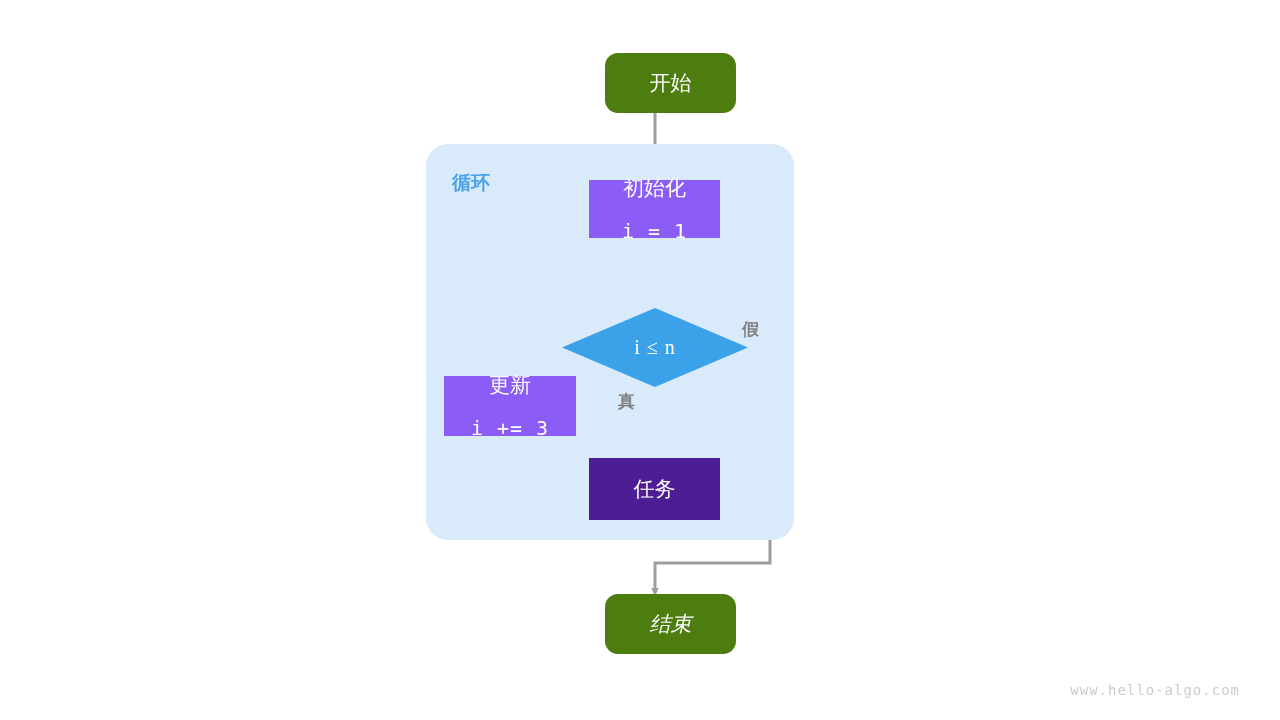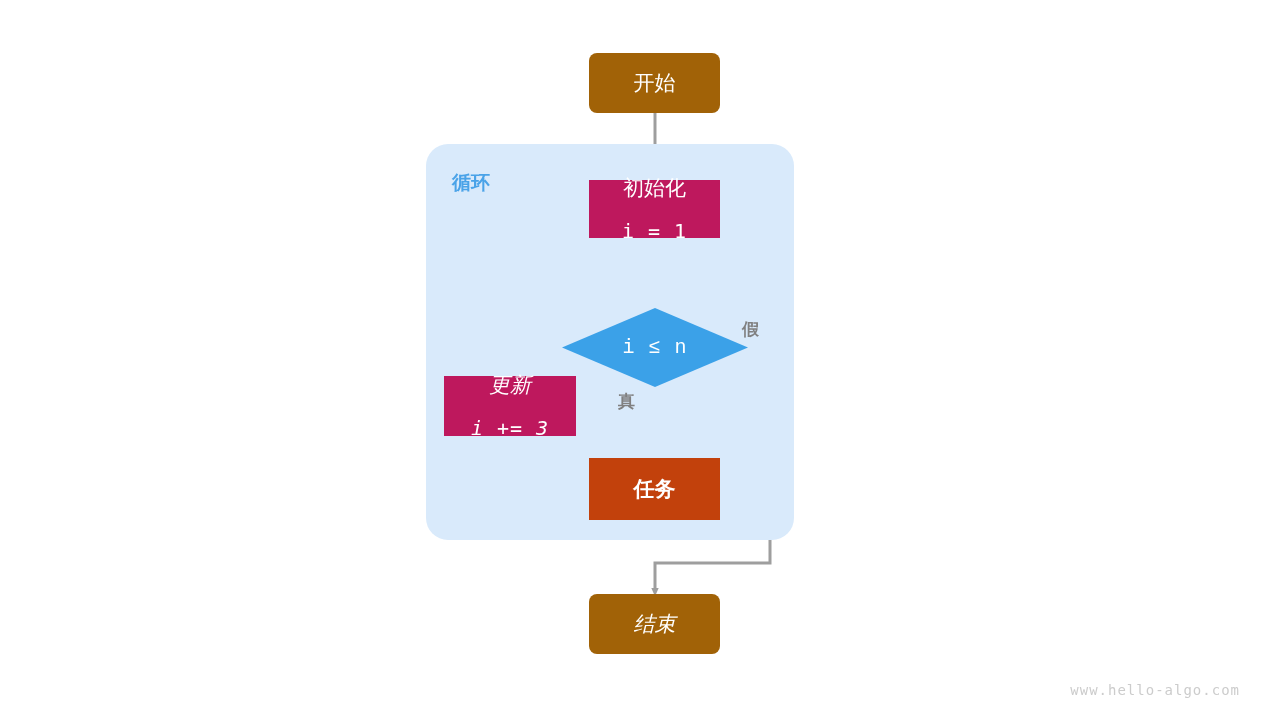--- a/index.html
+++ b/index.html
@@ -36,26 +36,27 @@
     font-size: 21px;
   }
   .node .mono {
     font-family: "DejaVu Sans Mono", monospace;
     font-size: 20px;
     letter-spacing: 1px;
     margin-top: 18px;
   }
   
   .terminal {
-    background: #a16207;
-    border-radius: 8px;
+    background: #4d7c0f;
+    border-radius: 13px;
+    margin-left: 16px;
   }
   
-  .process-blue { background: #be185d; }
-  .process-green { background: #c2410c; font-weight: bold; }
+  .process-blue { background: #8b5cf6; }
+  .process-green { background: #4c1d95; }
 
   
   #loop-container {
     position: absolute;
     background: #d9eafb;
     border-radius: 22px;
   }
   #loop-label {
     position: absolute;
     color: #4aa3e8;
@@ -75,21 +76,21 @@
     position: absolute;
     left: 0; top: 0;
     width: 100%;
     height: 100%;
     background: #3ba1e8;
     clip-path: polygon(50% 0%, 100% 50%, 50% 100%, 0% 50%);
   }
   #decision-node .dec-text {
     position: relative;
     color: #ffffff;
-    font-family: Liberation Mono, monospace;
+    font-family: Liberation Serif, serif;
     font-size: 20px;
     letter-spacing: 1px;
   }
   .edge-label {
     position: absolute;
     color: #808080;
     font-weight: bold;
     font-size: 17px;
     font-family: "Liberation Sans", sans-serif;
   }
@@ -141,21 +142,21 @@
 </div>
 
 <div id="decision-node" style="left:562px; top:308px; width:186px; height:79px;">
   <div class="diamond-shape"></div>
   <span class="dec-text">i ≤ n</span>
 </div>
 
 <div class="edge-label" style="left:618px; top:390px;">真</div>
 <div class="edge-label" style="left:742px; top:318px;">假</div>
 
-<div class="node process-blue" style="left:444px; top:376px; width:132px; height:60px;font-style:italic;">
+<div class="node process-blue" style="left:444px; top:376px; width:132px; height:60px;">
   <span class="cn">更新</span>
   <span class="mono">i += 3</span>
 </div>
 
 <div class="node process-green" style="left:589px; top:458px; width:131px; height:62px;">
   <span class="cn">任务</span>
 </div>
 
 <div class="node terminal" style="left:589px; top:594px; width:131px; height:60px;font-style:italic;">
   <span class="cn">结束</span>

